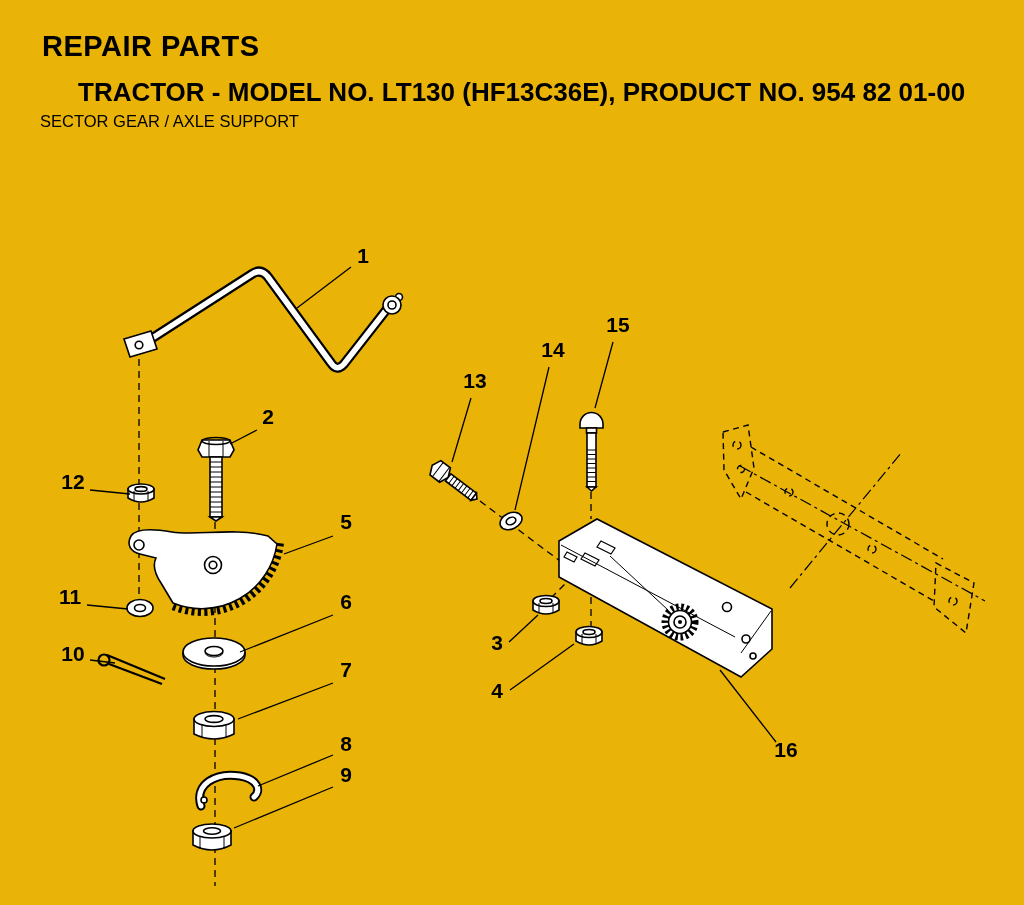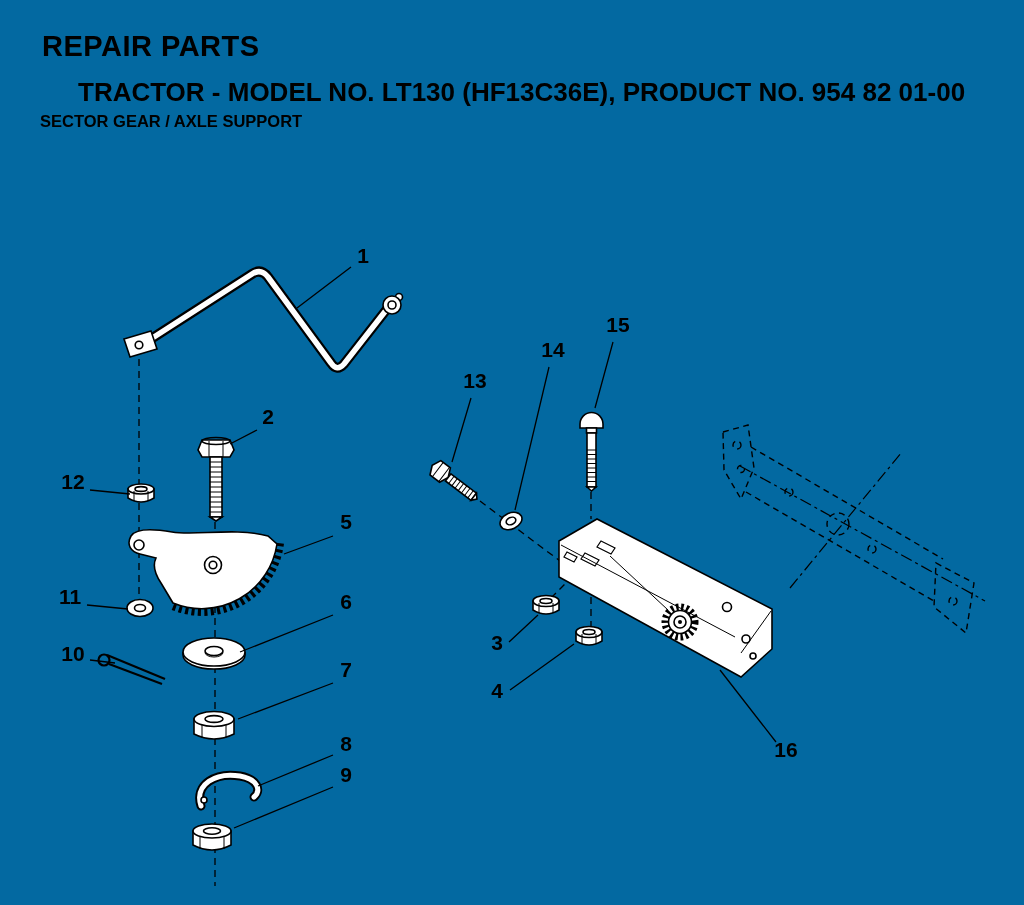--- a/index.html
+++ b/index.html
@@ -1,21 +1,21 @@
 <!DOCTYPE html>
 <html><head>
 <meta charset="utf-8">
 <style>
   *{box-sizing:border-box}
   html,body{margin:0;padding:0;background:#fff}
-  .page{position:relative;width:1024px;height:905px;background:#0369a1;overflow:hidden;
+  .page{position:relative;width:1024px;height:905px;background:#eab308;overflow:hidden;
         font-family:"Liberation Sans",sans-serif;color:#000}
   .hdr-title{position:absolute;left:42px;top:30px;font-size:29px;font-weight:bold;letter-spacing:.5px;white-space:nowrap}
   .hdr-model{position:absolute;left:78px;top:77px;font-size:26px;font-weight:bold;white-space:nowrap}
-  .hdr-section{position:absolute;left:40px;top:112px;font-size:16.5px;font-weight:bold;white-space:nowrap}
+  .hdr-section{position:absolute;left:40px;top:112px;font-size:16.5px;font-weight:normal;white-space:nowrap}
   svg.diagram{position:absolute;left:0;top:0}
   svg.diagram text{font-family:"Liberation Sans",sans-serif;font-weight:bold;font-size:21px}
   .pt{stroke:#000;stroke-width:1.6;fill:#fff}
   .ptn{stroke:#000;stroke-width:1.6;fill:none}
   .thr{stroke:#000;stroke-width:1;fill:none}
   .dash{stroke:#000;stroke-width:1.3;fill:none;stroke-dasharray:7 5}
   .dash2{stroke:#000;stroke-width:1.4;fill:none;stroke-dasharray:6 4.5}
   .cl{stroke:#000;stroke-width:1.2;fill:none;stroke-dasharray:12 4 3 4}
   .rod{stroke:#000;stroke-width:10;fill:none;stroke-linejoin:round;stroke-linecap:round}
   .rodw{stroke:#fff;stroke-width:5.5;fill:none;stroke-linejoin:round;stroke-linecap:round}

